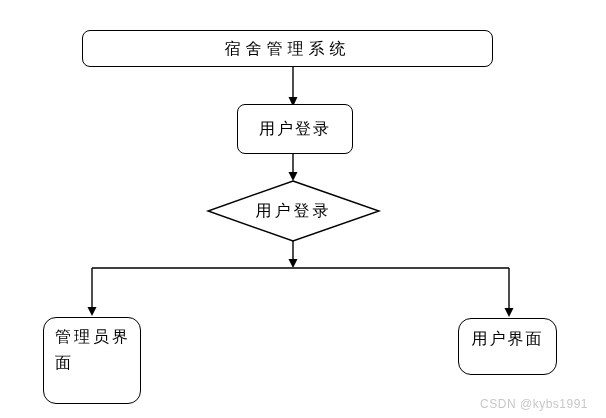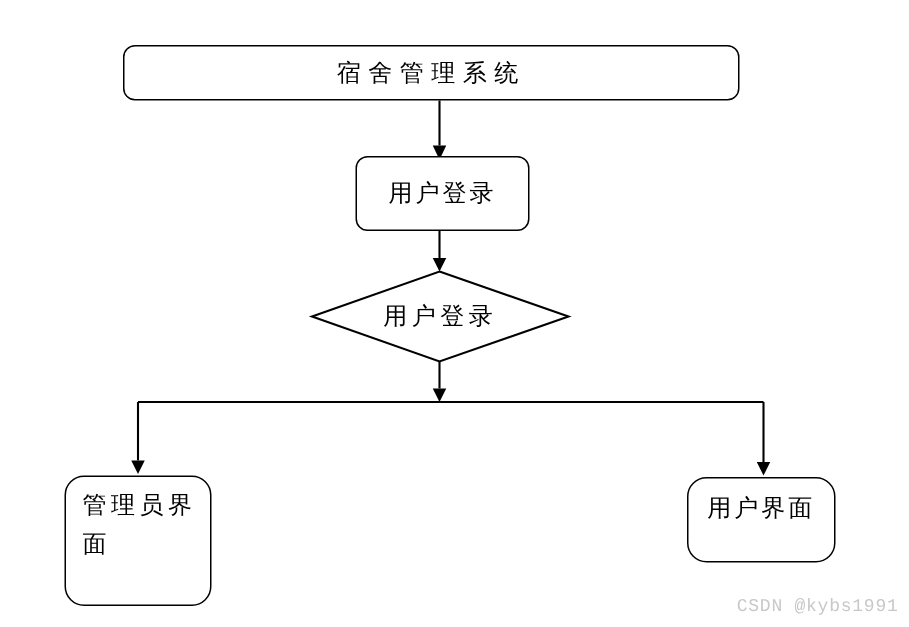--- a/index.html
+++ b/index.html
@@ -59,23 +59,23 @@
     letter-spacing: 3px;
   }
   #node-user {
     left: 458px; top: 318px; width: 99px; height: 57px;
     padding-top: 7px;
     text-align: center;
     letter-spacing: 2px;
   }
   #watermark {
     position: absolute;
-    right: 7px;
+    right: 18px;
     top: 397px;
-    font-family: Liberation Mono, monospace;
+    font-family: Liberation Sans, sans-serif;
     font-size: 12px;
     letter-spacing: 0.5px;
     color: #c8c8c8;
   }
 </style>
 </head>
 <body>
 
 <div id="canvas">
 

